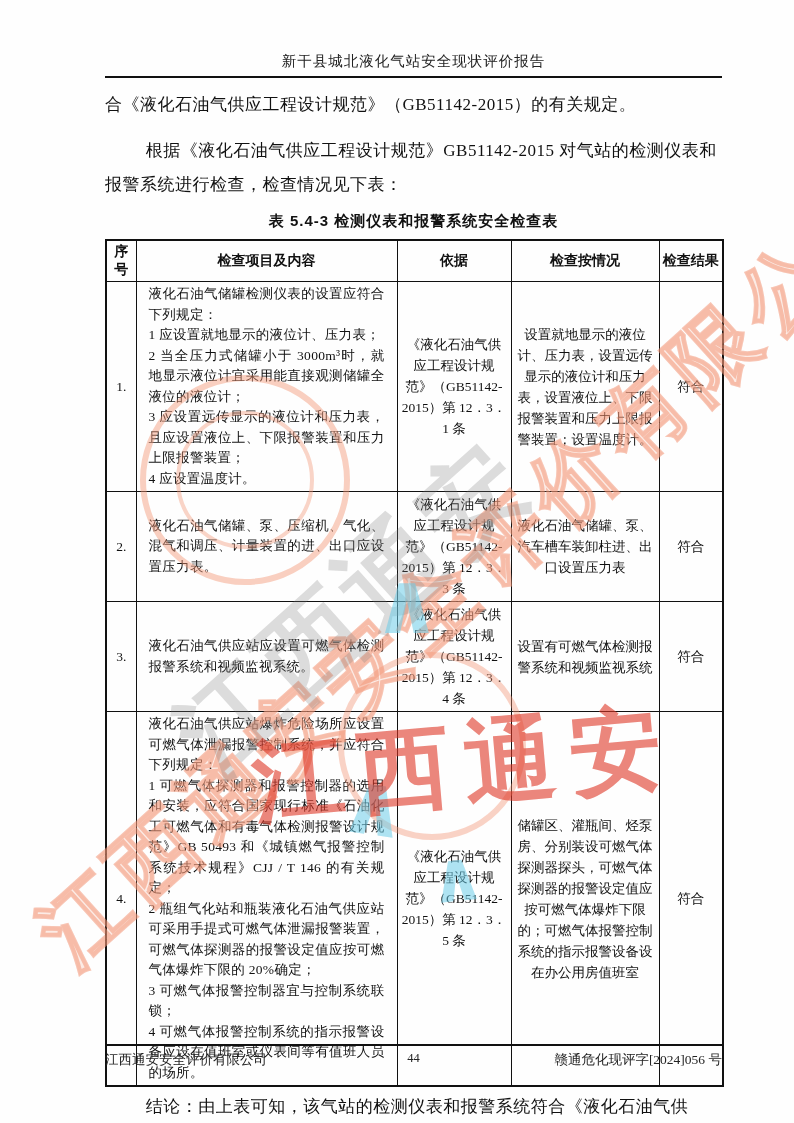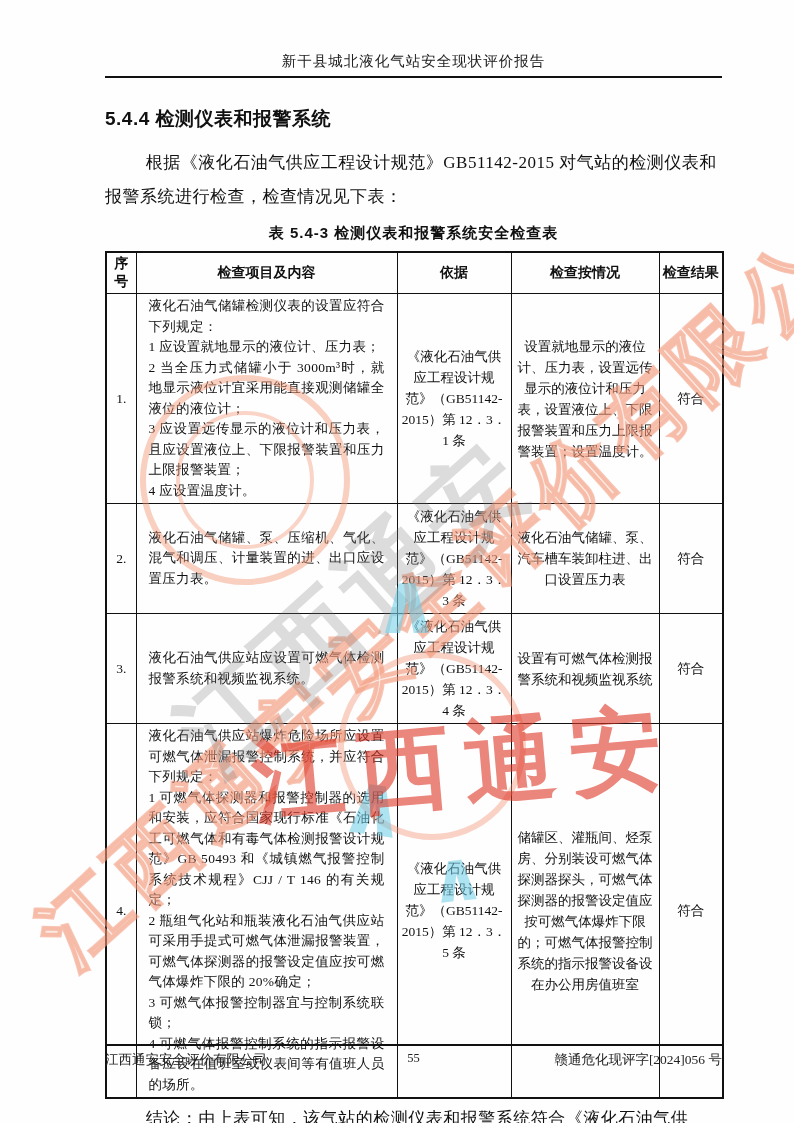--- a/index.html
+++ b/index.html
@@ -72,21 +72,21 @@
   <div class="wm wm-ring wm-ring-2"></div>
   <div class="wm wm-check wm-check-1">∧</div>
   <div class="wm wm-check wm-check-2">∧</div>
   <div class="wm wm-check wm-check-3">∧</div>
   <div class="wm wm-stamp-text">江西通安</div>
 
   <div class="doc-header">新干县城北液化气站安全现状评价报告</div>
   <div class="header-rule"></div>
 
   <div class="content">
-    <h3 class="section-heading">5.4.4 检测仪表和报警系统</h3>
+    <p class="para-intro">合《液化石油气供应工程设计规范》（GB51142-2015）的有关规定。</p>
     <p class="para-lead">根据《液化石油气供应工程设计规范》GB51142-2015 对气站的检测仪表和报警系统进行检查，检查情况见下表：</p>
     <div class="table-title">表 5.4-3  检测仪表和报警系统安全检查表</div>
 
     <table class="check-table">
       <colgroup>
         <col style="width:30px">
           <col style="width:261px">
           <col style="width:114px">
           <col style="width:148px">
           <col style="width:64px">
@@ -138,18 +138,18 @@
           <td class="cell-center">符合</td>
         </tr>
       </tbody>
     </table>
 
     <p class="conclusion">结论：由上表可知，该气站的检测仪表和报警系统符合《液化石油气供</p>
   </div>
 
   <div class="doc-footer-rule"></div>
   <div class="doc-footer">
-    <span class="footer-page">55</span>
+    <span class="footer-page">44</span>
     <span class="fslot">江西通安安全评价有限公司</span>
     <span class="fslot">赣通危化现评字[2024]056 号</span>
   </div>
 
 </div>
 
 </body></html>

